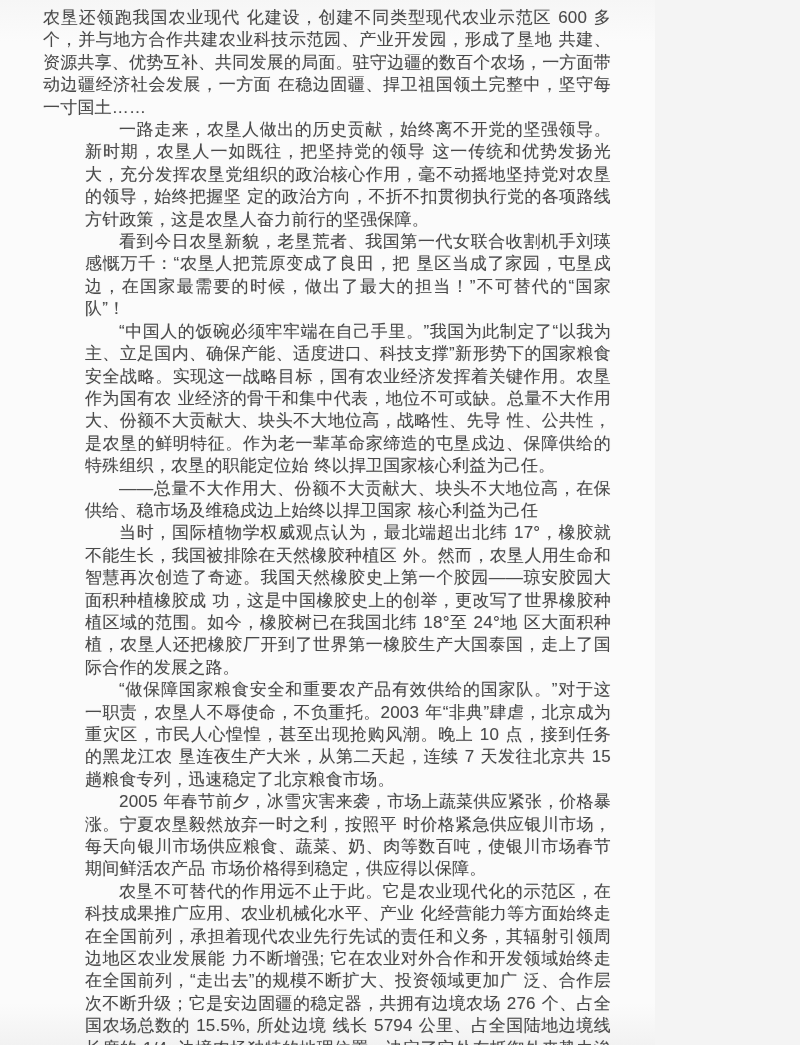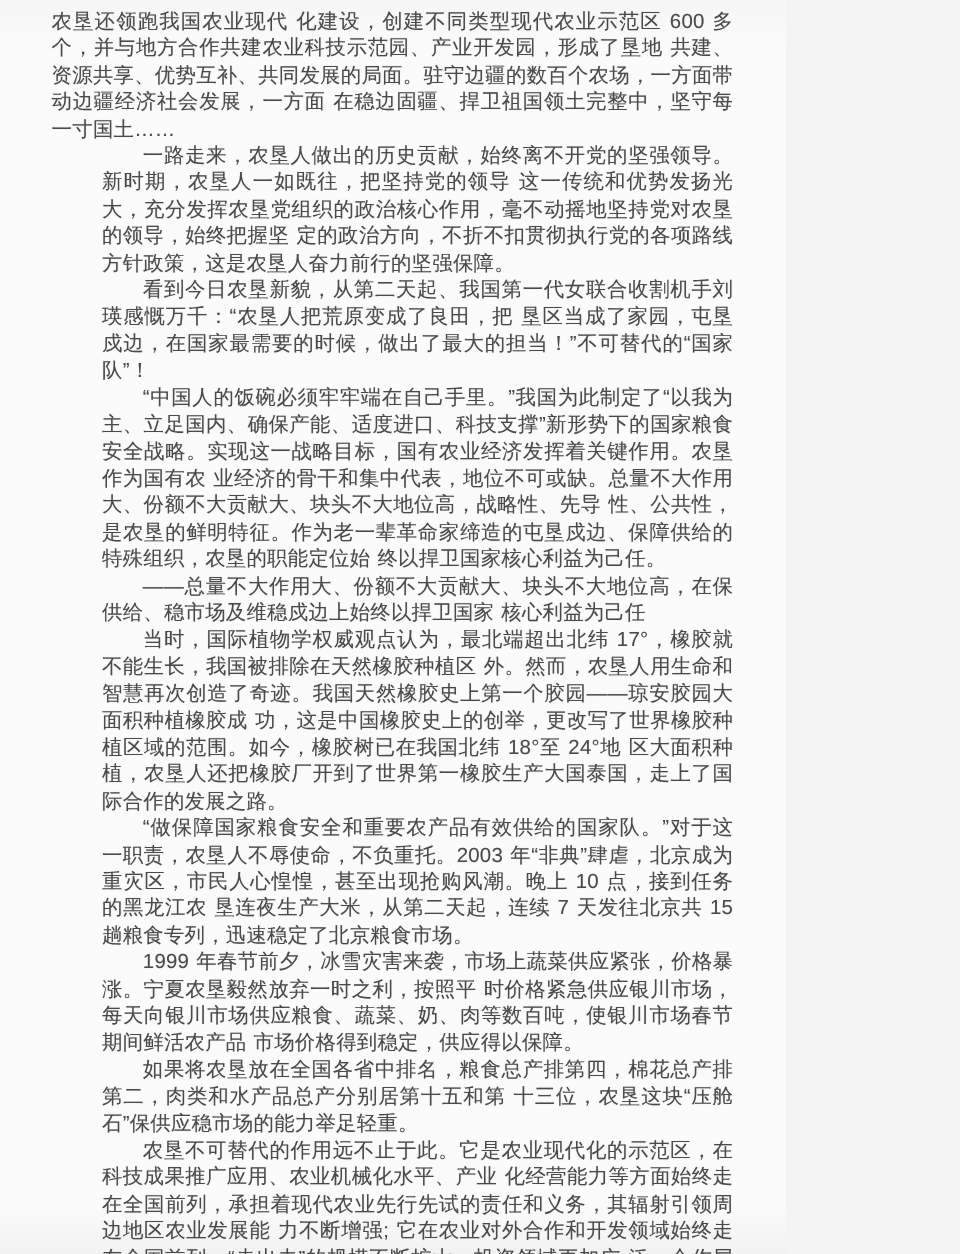--- a/index.html
+++ b/index.html
@@ -35,22 +35,21 @@
     margin-left: 42px;
   }
 </style>
 </head>
 <body>
 
 <div class="page">
   <div class="text-block">
       <p class="">农垦还领跑我国农业现代 化建设，创建不同类型现代农业示范区 600 多个，并与地方合作共建农业科技示范园、产业开发园，形成了垦地 共建、资源共享、优势互补、共同发展的局面。驻守边疆的数百个农场，一方面带动边疆经济社会发展，一方面 在稳边固疆、捍卫祖国领土完整中，坚守每一寸国土……</p>
       <p class="indent">一路走来，农垦人做出的历史贡献，始终离不开党的坚强领导。新时期，农垦人一如既往，把坚持党的领导 这一传统和优势发扬光大，充分发挥农垦党组织的政治核心作用，毫不动摇地坚持党对农垦的领导，始终把握坚 定的政治方向，不折不扣贯彻执行党的各项路线方针政策，这是农垦人奋力前行的坚强保障。</p>
-      <p class="indent">看到今日农垦新貌，从第二天起、我国第一代女联合收割机手刘瑛感慨万千：“农垦人把荒原变成了良田，把 垦区当成了家园，屯垦戍边，在国家最需要的时候，做出了最大的担当！”不可替代的“国家队”！</p>
+      <p class="indent">看到今日农垦新貌，老垦荒者、我国第一代女联合收割机手刘瑛感慨万千：“农垦人把荒原变成了良田，把 垦区当成了家园，屯垦戍边，在国家最需要的时候，做出了最大的担当！”不可替代的“国家队”！</p>
       <p class="indent">“中国人的饭碗必须牢牢端在自己手里。”我国为此制定了“以我为主、立足国内、确保产能、适度进口、科技支撑”新形势下的国家粮食安全战略。实现这一战略目标，国有农业经济发挥着关键作用。农垦作为国有农 业经济的骨干和集中代表，地位不可或缺。总量不大作用大、份额不大贡献大、块头不大地位高，战略性、先导 性、公共性，是农垦的鲜明特征。作为老一辈革命家缔造的屯垦戍边、保障供给的特殊组织，农垦的职能定位始 终以捍卫国家核心利益为己任。</p>
       <p class="indent">——总量不大作用大、份额不大贡献大、块头不大地位高，在保供给、稳市场及维稳戍边上始终以捍卫国家 核心利益为己任</p>
       <p class="indent">当时，国际植物学权威观点认为，最北端超出北纬 17°，橡胶就不能生长，我国被排除在天然橡胶种植区 外。然而，农垦人用生命和智慧再次创造了奇迹。我国天然橡胶史上第一个胶园——琼安胶园大面积种植橡胶成 功，这是中国橡胶史上的创举，更改写了世界橡胶种植区域的范围。如今，橡胶树已在我国北纬 18°至 24°地 区大面积种植，农垦人还把橡胶厂开到了世界第一橡胶生产大国泰国，走上了国际合作的发展之路。</p>
       <p class="indent">“做保障国家粮食安全和重要农产品有效供给的国家队。”对于这一职责，农垦人不辱使命，不负重托。2003 年“非典”肆虐，北京成为重灾区，市民人心惶惶，甚至出现抢购风潮。晚上 10 点，接到任务的黑龙江农 垦连夜生产大米，从第二天起，连续 7 天发往北京共 15 趟粮食专列，迅速稳定了北京粮食市场。</p>
-      <p class="indent">1999 年春节前夕，冰雪灾害来袭，市场上蔬菜供应紧张，价格暴涨。宁夏农垦毅然放弃一时之利，按照平 时价格紧急供应银川市场，每天向银川市场供应粮食、蔬菜、奶、肉等数百吨，使银川市场春节期间鲜活农产品 市场价格得到稳定，供应得以保障。</p>
-      <p class="indent">如果将农垦放在全国各省中排名，粮食总产排第四，棉花总产排第二，肉类和水产品总产分别居第十五和第 十三位，农垦这块“压舱石”保供应稳市场的能力举足轻重。</p>
+      <p class="indent">2005 年春节前夕，冰雪灾害来袭，市场上蔬菜供应紧张，价格暴涨。宁夏农垦毅然放弃一时之利，按照平 时价格紧急供应银川市场，每天向银川市场供应粮食、蔬菜、奶、肉等数百吨，使银川市场春节期间鲜活农产品 市场价格得到稳定，供应得以保障。</p>
       <p class="indent">农垦不可替代的作用远不止于此。它是农业现代化的示范区，在科技成果推广应用、农业机械化水平、产业 化经营能力等方面始终走在全国前列，承担着现代农业先行先试的责任和义务，其辐射引领周边地区农业发展能 力不断增强; 它在农业对外合作和开发领域始终走在全国前列，“走出去”的规模不断扩大、投资领域更加广 泛、合作层次不断升级；它是安边固疆的稳定器，共拥有边境农场 276 个、占全国农场总数的 15.5%, 所处边境 线长 5794 公里、占全国陆地边境线长度的 1/4, 边境农场独特的地理位置，决定了它处在抵御外来势力渗透和反 分裂斗争的最前沿，在维护边境安全、促进民族地区发展上具有独特优势，是国家不可或缺的一支重要力量。</p>
     </div>
 </div>
 
 </body></html>

